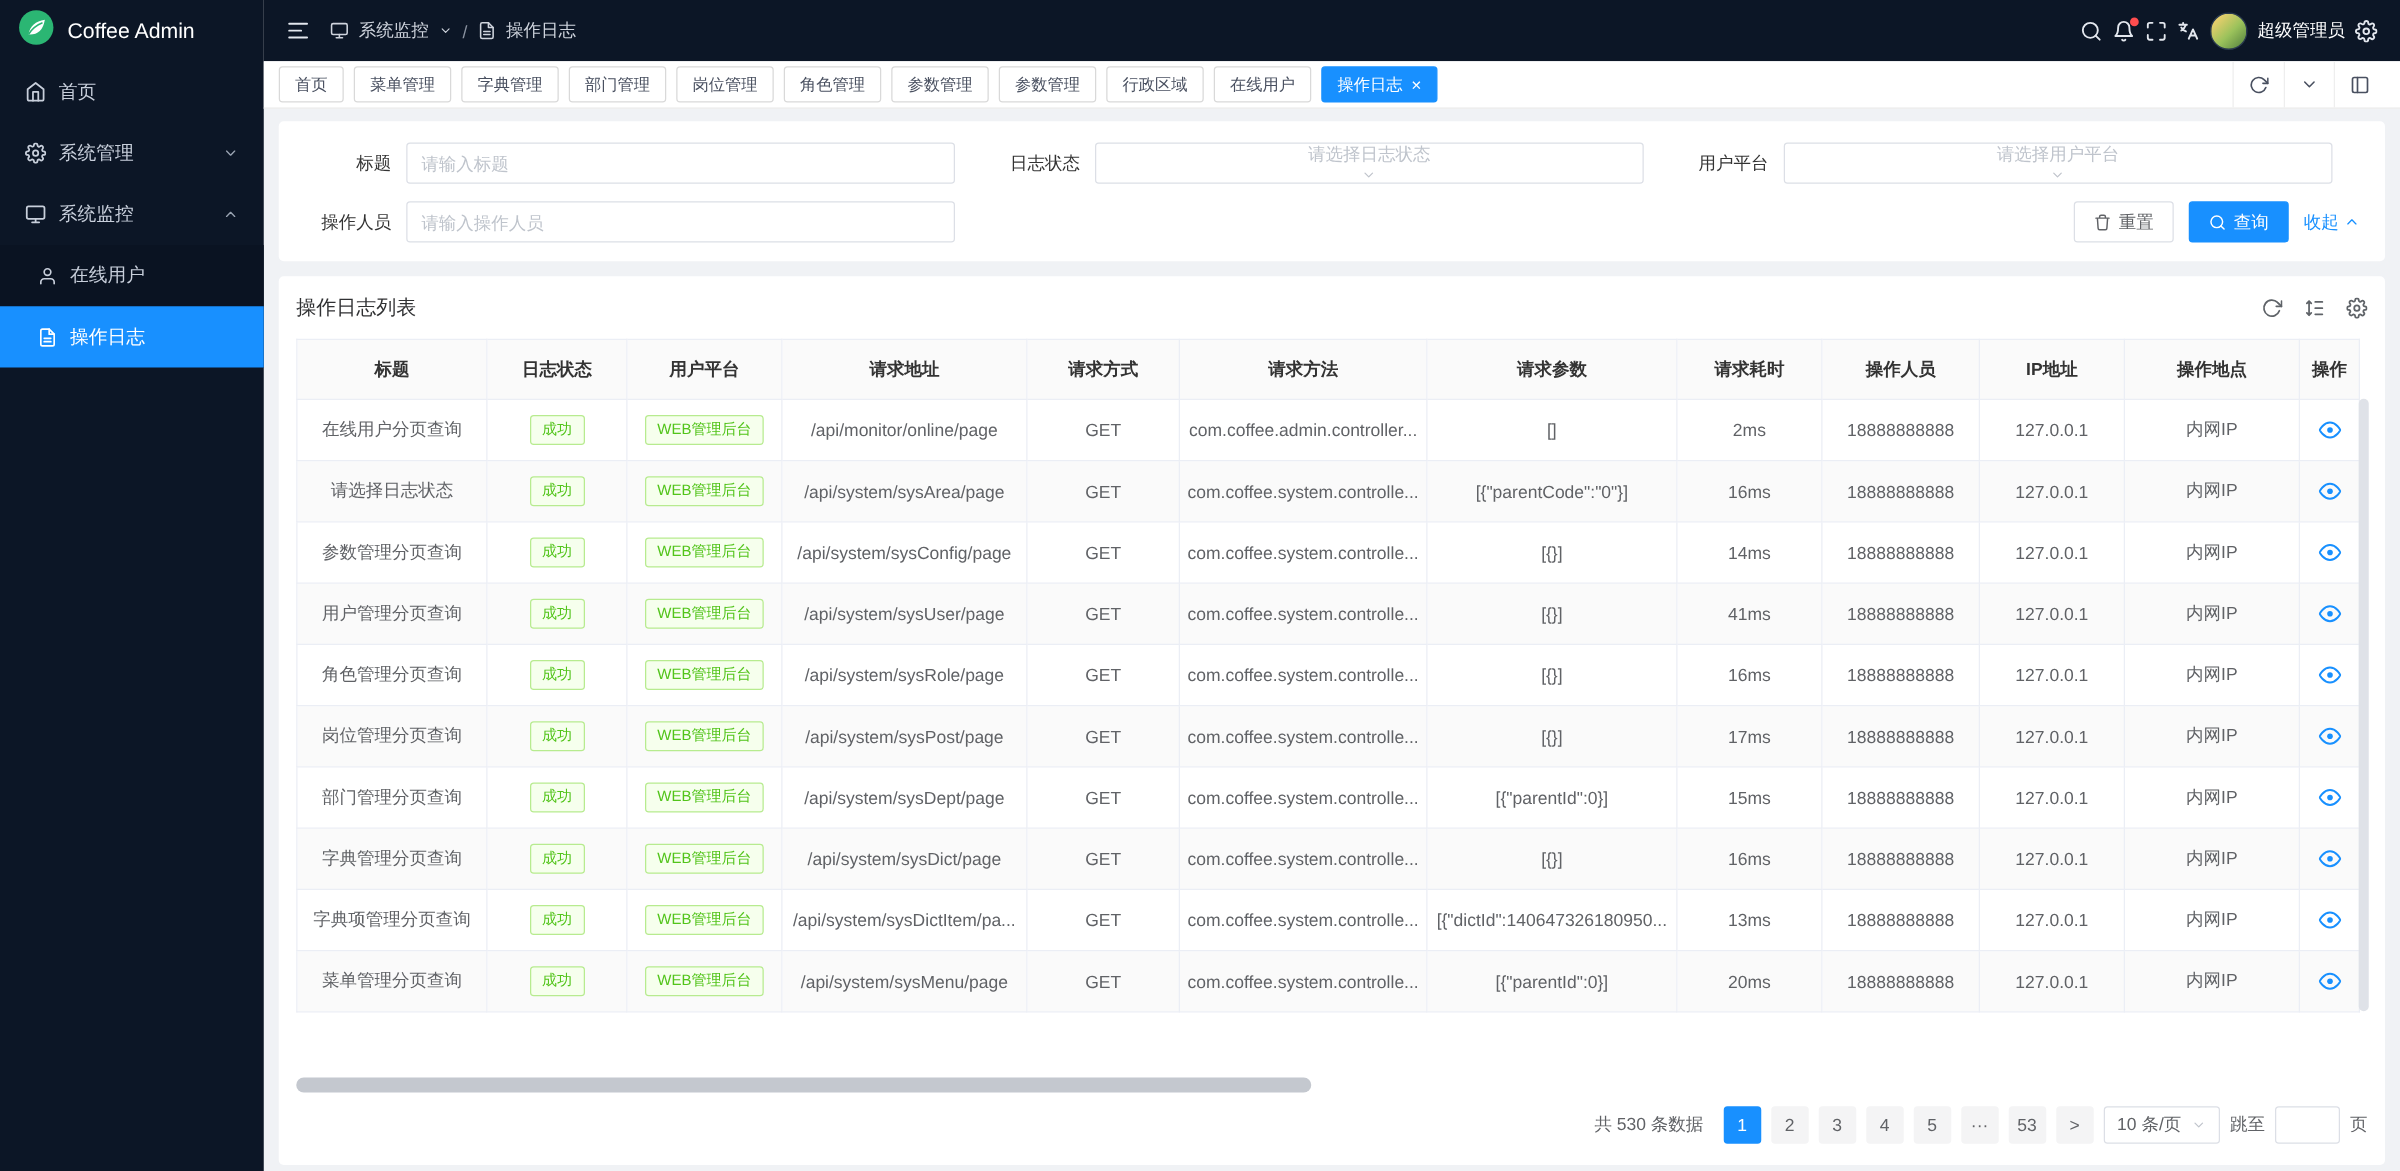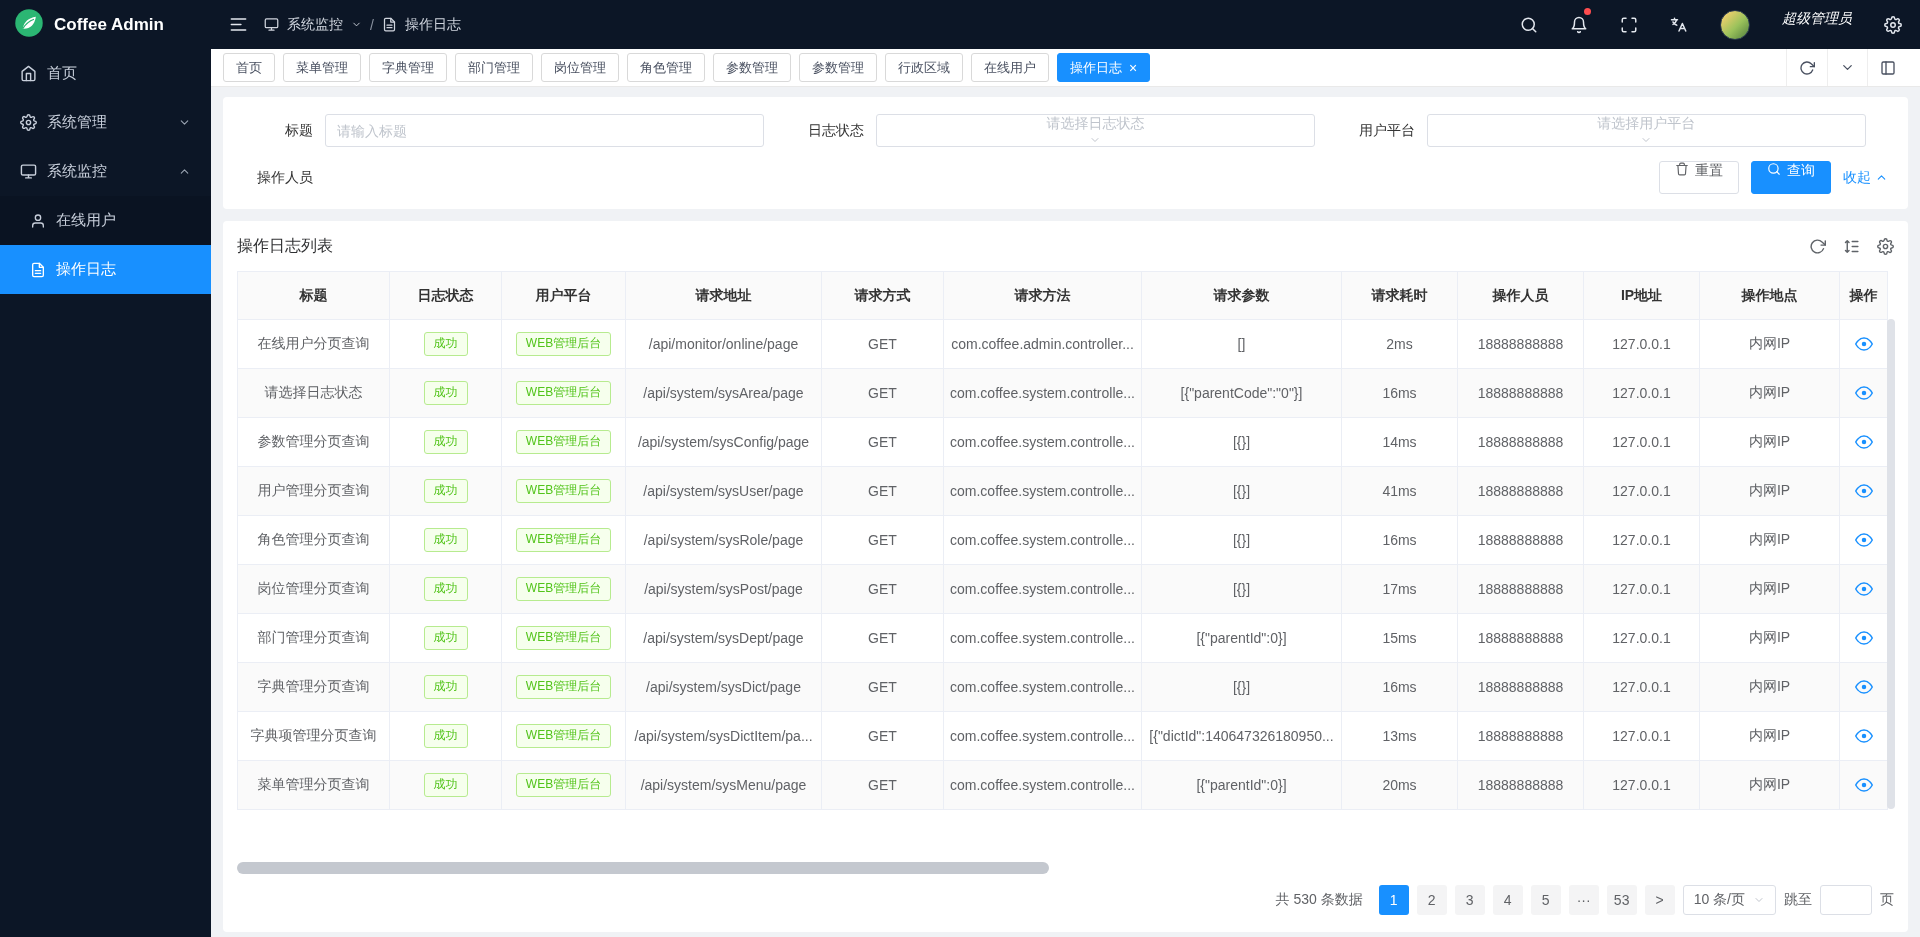--- a/index.html
+++ b/index.html
@@ -5,36 +5,36 @@
   * { margin:0; padding:0; box-sizing:border-box; }
   html,body { width:1920px; height:937px; overflow:hidden;
     font-family:"Liberation Sans","DejaVu Sans",sans-serif; background:#f0f2f5; }
   .app { display:flex; width:1920px; height:937px; }
 
   svg.ic { fill:none; stroke:currentColor; stroke-width:2; stroke-linecap:round; stroke-linejoin:round; display:block; }
 
   
   .sidebar { width:211px; flex-shrink:0; background:#0c1626; color:#c8cfdb; display:flex; flex-direction:column; }
   .logo { height:49px; display:flex; align-items:center; gap:10px; padding:0 14px; }
-  .logo-text { color:#fff; font-weight:bold; font-size:17px; white-space:nowrap; }
+  .logo-text { color:#fff; font-weight:normal; font-size:17px; white-space:nowrap; }
   .menu-item { height:49px; display:flex; align-items:center; gap:10px; padding:0 20px; font-size:15px; cursor:pointer; }
   .menu-item .mi-label { flex:1; white-space:nowrap; }
   .mi-chevron { color:#9aa4b2; }
   .submenu { background:#0a1322; }
   .submenu .menu-item { padding-left:30px; }
   .menu-item.active { background:#1890ff; color:#fff; }
 
   
   .main { flex:1; display:flex; flex-direction:column; min-width:0; }
 
   
   .topbar { height:49px; background:#0c1626; color:#dfe4ec; display:flex; align-items:center; padding:0 18px; gap:16px; flex-shrink:0; }
   .breadcrumb { display:flex; align-items:center; gap:8px; font-size:14px; color:#cfd4dd; }
   .bc-sep { color:#8b93a1; }
-  .topbar-right { margin-left:auto; display:flex; gap:32px;font-style:italic; }
+  .topbar-right { margin-left:auto; display:flex; align-items:center; gap:8px; }
   .tb-icon { position:relative; display:flex; align-items:center; cursor:pointer; color:#e3e7ee; }
   .badge-dot { position:absolute; top:-2px; right:-3px; width:7px; height:7px; border-radius:50%; background:#ff4d4f; }
   .avatar { width:30px; height:30px; border-radius:50%; background:linear-gradient(135deg,#f4d06f 10%,#9bc25b 55%,#4f7d3d); border:1px solid #2a3a4f; }
   .username { font-size:14px; color:#fff; white-space:nowrap; }
 
   
   .tabbar { height:38px; background:#fff; border-bottom:1px solid #e9e9e9; display:flex; align-items:center; padding:0 12px; gap:8px; flex-shrink:0; }
   .tab { height:29px; padding:0 12px; border:1px solid #d9d9d9; border-radius:3px; display:flex; align-items:center; gap:7px; font-size:13px; color:#495060; background:#fff; cursor:pointer; white-space:nowrap; }
   .tab.active { background:#1890ff; border-color:#1890ff; color:#fff; }
   .tab-close { font-size:14px; line-height:1; }
@@ -49,21 +49,21 @@
   .filter-row { display:flex; align-items:center; }
   .filter-row + .filter-row { margin-top:14px; }
   .filter-field { display:flex; align-items:center; width:33.33%; padding-right:26px; }
   .filter-label { width:86px; flex-shrink:0; text-align:right; padding-right:12px; font-size:14px; color:#333; white-space:nowrap; }
   .filter-input, .select-box { flex:1; height:33px; border:1px solid #dcdfe6; border-radius:3px; padding:0 11px; font-size:14px; color:#333; background:#fff; }
   .filter-input::placeholder { color:#bfc4cc; }
   .select-box { display:flex; align-items:center; justify-content:space-between; cursor:pointer;flex-direction:column; }
   .select-box .ph { color:#bfc4cc; white-space:nowrap; overflow:hidden; }
   .select-box .sb-chev { color:#c0c4cc; }
   .filter-actions { margin-left:auto; display:flex; align-items:center; gap:12px; padding-right:4px; }
-  .btn { height:33px; padding:0 15px; border-radius:3px; font-size:14px; display:inline-flex; align-items:flex-start; gap:6px; cursor:pointer; font-family:inherit; }
+  .btn { height:33px; padding:0 15px; border-radius:3px; font-size:14px; display:inline-flex; align-items:center; gap:6px; cursor:pointer; font-family:inherit; }
   .btn-reset { border:1px solid #dcdfe6; background:#fff; color:#606266; }
   .btn-query { background:#1890ff; border:1px solid #1890ff; color:#fff; }
   .collapse-link { color:#1890ff; font-size:14px; display:inline-flex; align-items:center; gap:4px; cursor:pointer; text-decoration:none; }
 
   
   .table-card { background:#fff; border-radius:4px; margin-top:12px; padding:0 14px 6px; }
   .card-head { height:50px; display:flex; align-items:center; }
   .card-title { font-size:16px; color:#303133; font-weight:500; }
   .card-tools { margin-left:auto; display:flex; align-items:center; gap:17px; color:#5f6368; }
   .card-tools .tool { cursor:pointer; display:flex; }
@@ -319,20 +319,21 @@
                   <svg class="ic" width="12" height="12" viewBox="0 0 24 24">
                     <path d="M6 9l6 6 6-6"></path>
                   </svg>
                 </span>
             </div>
           </div>
         </div>
         <div class="filter-row">
           <div class="filter-field">
             <label class="filter-label">操作人员</label>
+            <input class="filter-input" placeholder="请输入操作人员" style="">
           </div>
           <div class="filter-actions">
             <button class="btn btn-reset">
               <svg class="ic" width="14" height="14" viewBox="0 0 24 24">
                   <path d="M3 6h18M8 6V4a2 2 0 0 1 2-2h4a2 2 0 0 1 2 2v2M19 6l-1 14a2 2 0 0 1-2 2H8a2 2 0 0 1-2-2L5 6"></path>
                 </svg>
               <span>重置</span>
             </button>
             <button class="btn btn-query">
               <svg class="ic" width="14" height="14" viewBox="0 0 24 24">

